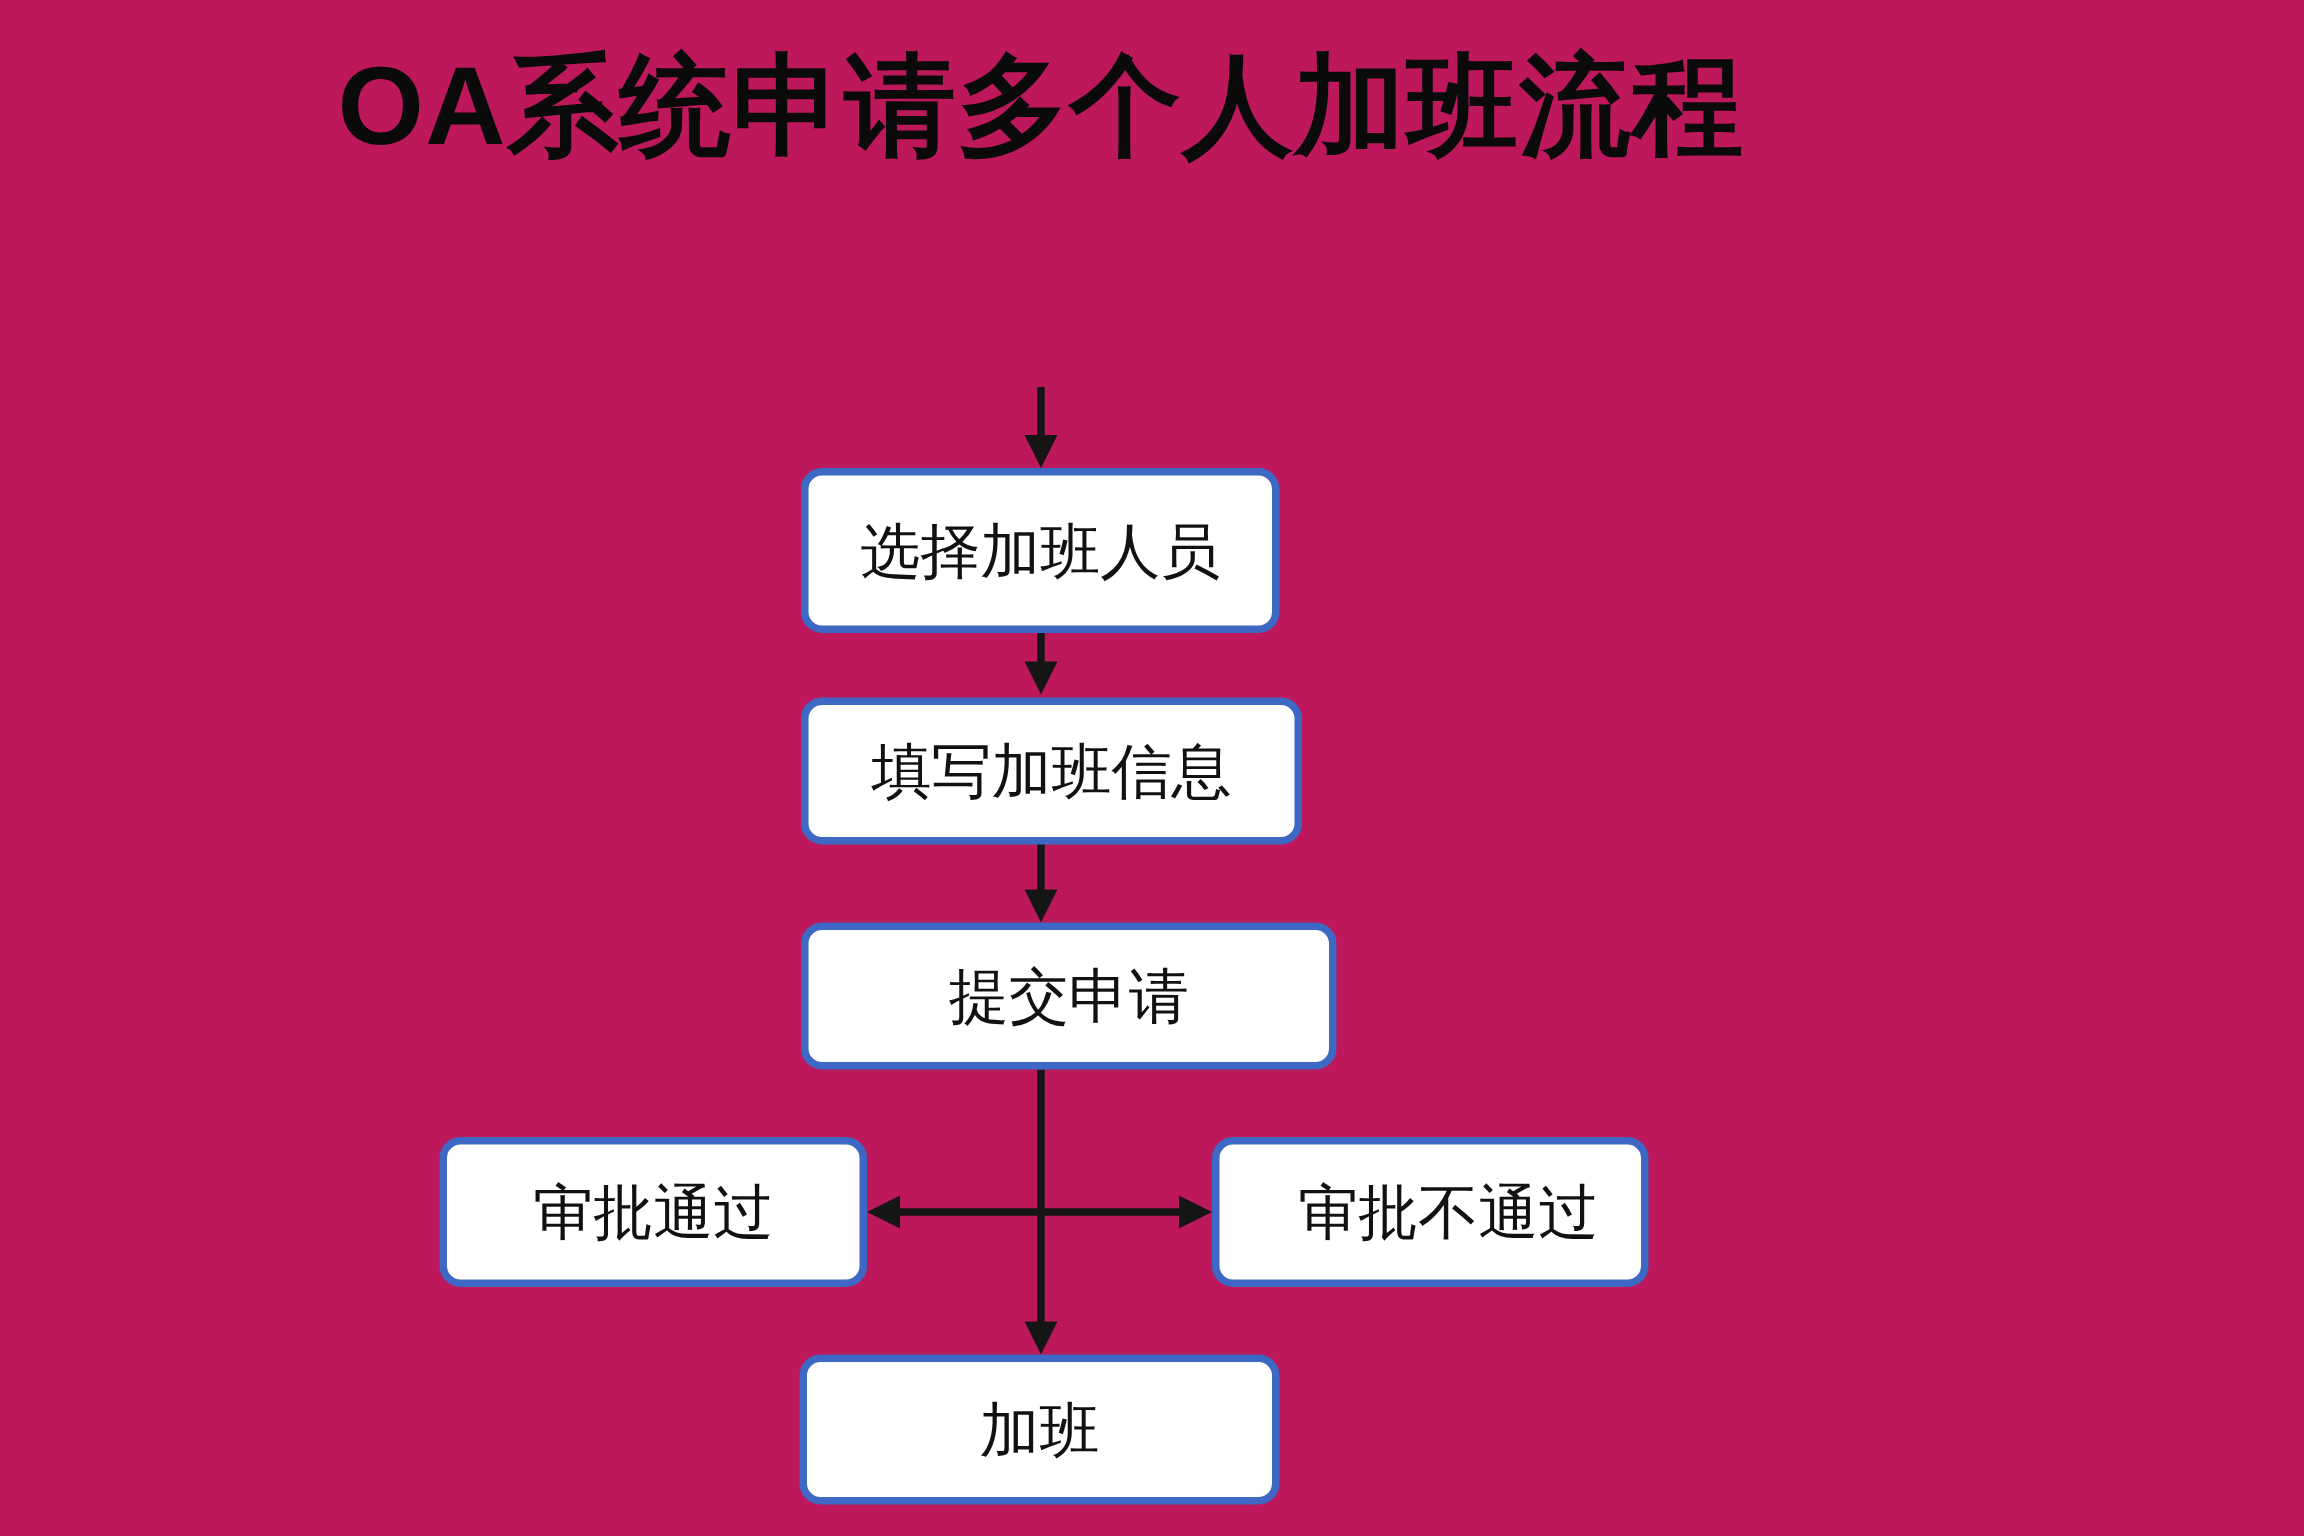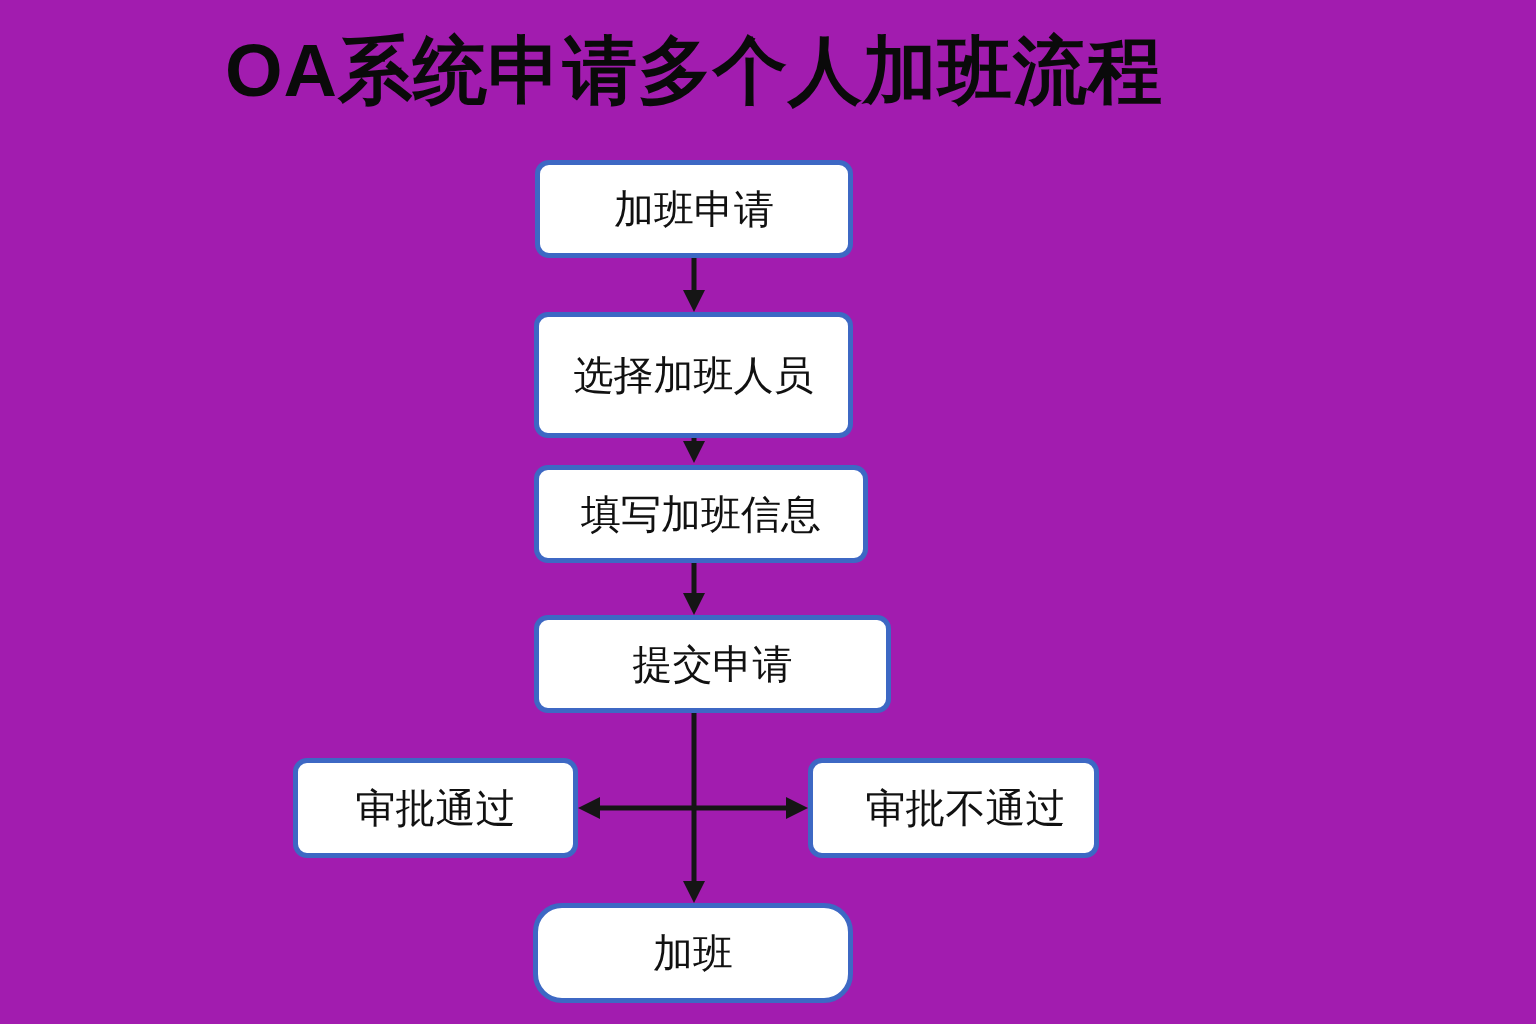--- a/index.html
+++ b/index.html
@@ -6,21 +6,21 @@
     margin: 0;
     padding: 0;
   }
   body {
     font-family: "Liberation Sans", "DejaVu Sans", sans-serif;
   }
   .canvas {
     position: relative;
     width: 1536px;
     height: 1024px;
-    background: #a21caf;
+    background: #be185d;
     overflow: hidden;
   }
   .title {
     position: absolute;
     left: 0;
     top: 22px;
     width: 1388px;
     text-align: center;
     font-size: 74px;
     font-weight: 800;
@@ -37,26 +37,26 @@
     display: flex;
     align-items: center;
     justify-content: center;
     font-size: 40px;
     font-weight: 500;
     color: #111111;
     white-space: nowrap;
   }
   
   .n-apply     { left: 535px; top: 160px; width: 318px; height:  98px; }
-  .n-select    { left: 534px; top: 312px; width: 319px; height:  126px; }
+  .n-select    { left: 534px; top: 312px; width: 319px; height:  110px; }
   .n-fill      { left: 534px; top: 465px; width: 334px; height:  98px; }
   .n-submit    { left: 534px; top: 615px; width: 357px; height:  98px; }
   .n-approved  { left: 293px; top: 758px; width: 285px; height: 100px; text-align: center; }
   .n-rejected  { left: 808px; top: 758px; width: 291px; height: 100px; padding-left: 24px; }
-  .n-overtime  { left: 533px; top: 903px; width: 320px; height: 100px; border-radius: 29px; }
+  .n-overtime  { left: 533px; top: 903px; width: 320px; height: 100px; }
   .arrows {
     position: absolute;
     left: 0;
     top: 0;
     width: 1536px;
     height: 1024px;
     pointer-events: none;
   }
   .arrows line { stroke: #151515; stroke-width: 5; }
   .arrows polygon { fill: #151515; }
@@ -80,23 +80,20 @@
     <polygon points="694,615 683,593 705,593"></polygon>
 
     <line x1="694" y1="713" x2="694" y2="887"></line>
     <polygon points="694,903 683,881 705,881"></polygon>
 
     <line x1="596" y1="808" x2="791" y2="808"></line>
     <polygon points="578,808 600,797 600,819"></polygon>
     <polygon points="808,808 786,797 786,819"></polygon>
   </svg>
 
-  <div class="flow-box n-apply">
-    <span>加班申请</span>
-  </div>
 
   <div class="flow-box n-select">
     <span>选择加班人员</span>
   </div>
 
   <div class="flow-box n-fill">
     <span>填写加班信息</span>
   </div>
 
   <div class="flow-box n-submit">

